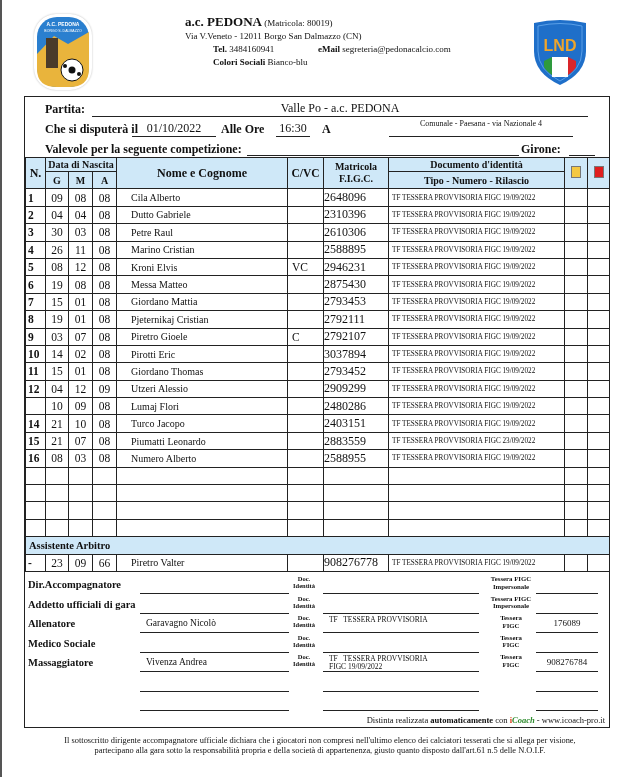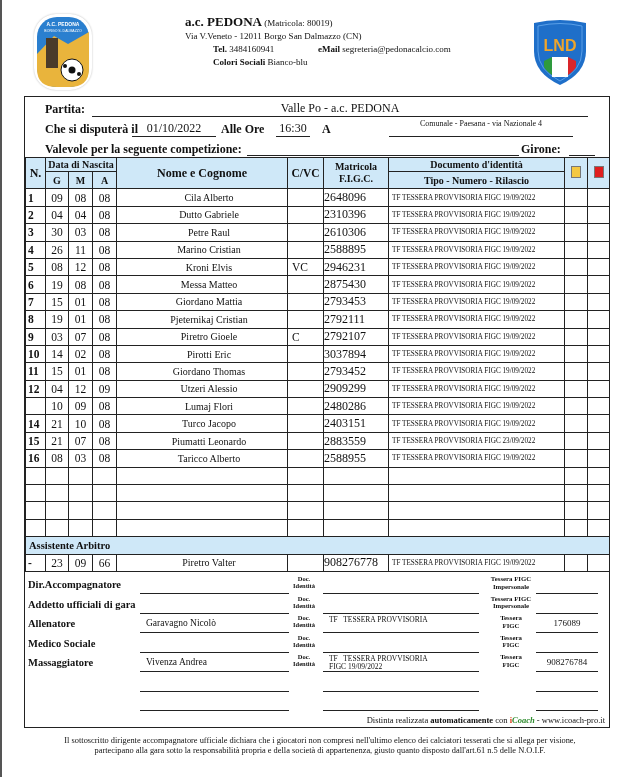--- a/index.html
+++ b/index.html
@@ -20,21 +20,21 @@
 
   .row-line { position:absolute; font-size:12px; font-weight:bold; }
   .uline { position:absolute; border-bottom:1px solid #222; text-align:center; font-weight:normal; font-size:12px; }
 
   
   table.grid { position:absolute; left:0; top:60px; border-collapse:collapse; table-layout:fixed; width:584px; }
   table.grid td, table.grid th { border:1.5px solid #222; padding:0; height:16.4px; font-size:11px; font-weight:normal; vertical-align:middle; overflow:hidden; white-space:nowrap; }
   table.grid th { background:#cfe8f8; font-weight:bold; text-align:center; }
   table.grid td.n { font-weight:bold; padding-left:2px; font-size:11.5px; }
   table.grid td.c { text-align:center; font-size:11.5px; }
-  table.grid td.nm { padding-left:14px; font-size:10px;text-align:center; }
+  table.grid td.nm { padding-left:14px; font-size:10px; }
   table.grid td.cap { padding-left:4px; font-size:11.5px; }
   table.grid td.mat { text-align:left; font-size:12px; }
   table.grid td.doc { font-size:7.2px; padding-left:3px; }
   table.grid tr.sec td { background:#cfe8f8; font-weight:bold; font-size:10.5px; padding-left:3px; }
   .card { display:inline-block; width:8px; height:10px; border:1px solid #777; }
   .card.y { background:#f4c842; }
   .card.r { background:#e01e1e; }
 
   
   .staff { position:absolute; left:0; top:478px; width:584px; }
@@ -318,21 +318,21 @@
           <td class="mat">2883559</td>
           <td class="doc">TF   TESSERA PROVVISORIA   FIGC 23/09/2022</td>
           <td></td>
           <td></td>
         </tr>
         <tr>
           <td class="n">16</td>
           <td class="c">08</td>
           <td class="c">03</td>
           <td class="c">08</td>
-          <td class="nm">Taricco Alberto</td>
+          <td class="nm">Numero Alberto</td>
           <td class="cap"></td>
           <td class="mat">2588955</td>
           <td class="doc">TF   TESSERA PROVVISORIA   FIGC 19/09/2022</td>
           <td></td>
           <td></td>
         </tr>
         <tr>
           <td class="n"></td>
           <td class="c"></td>
           <td class="c"></td>

